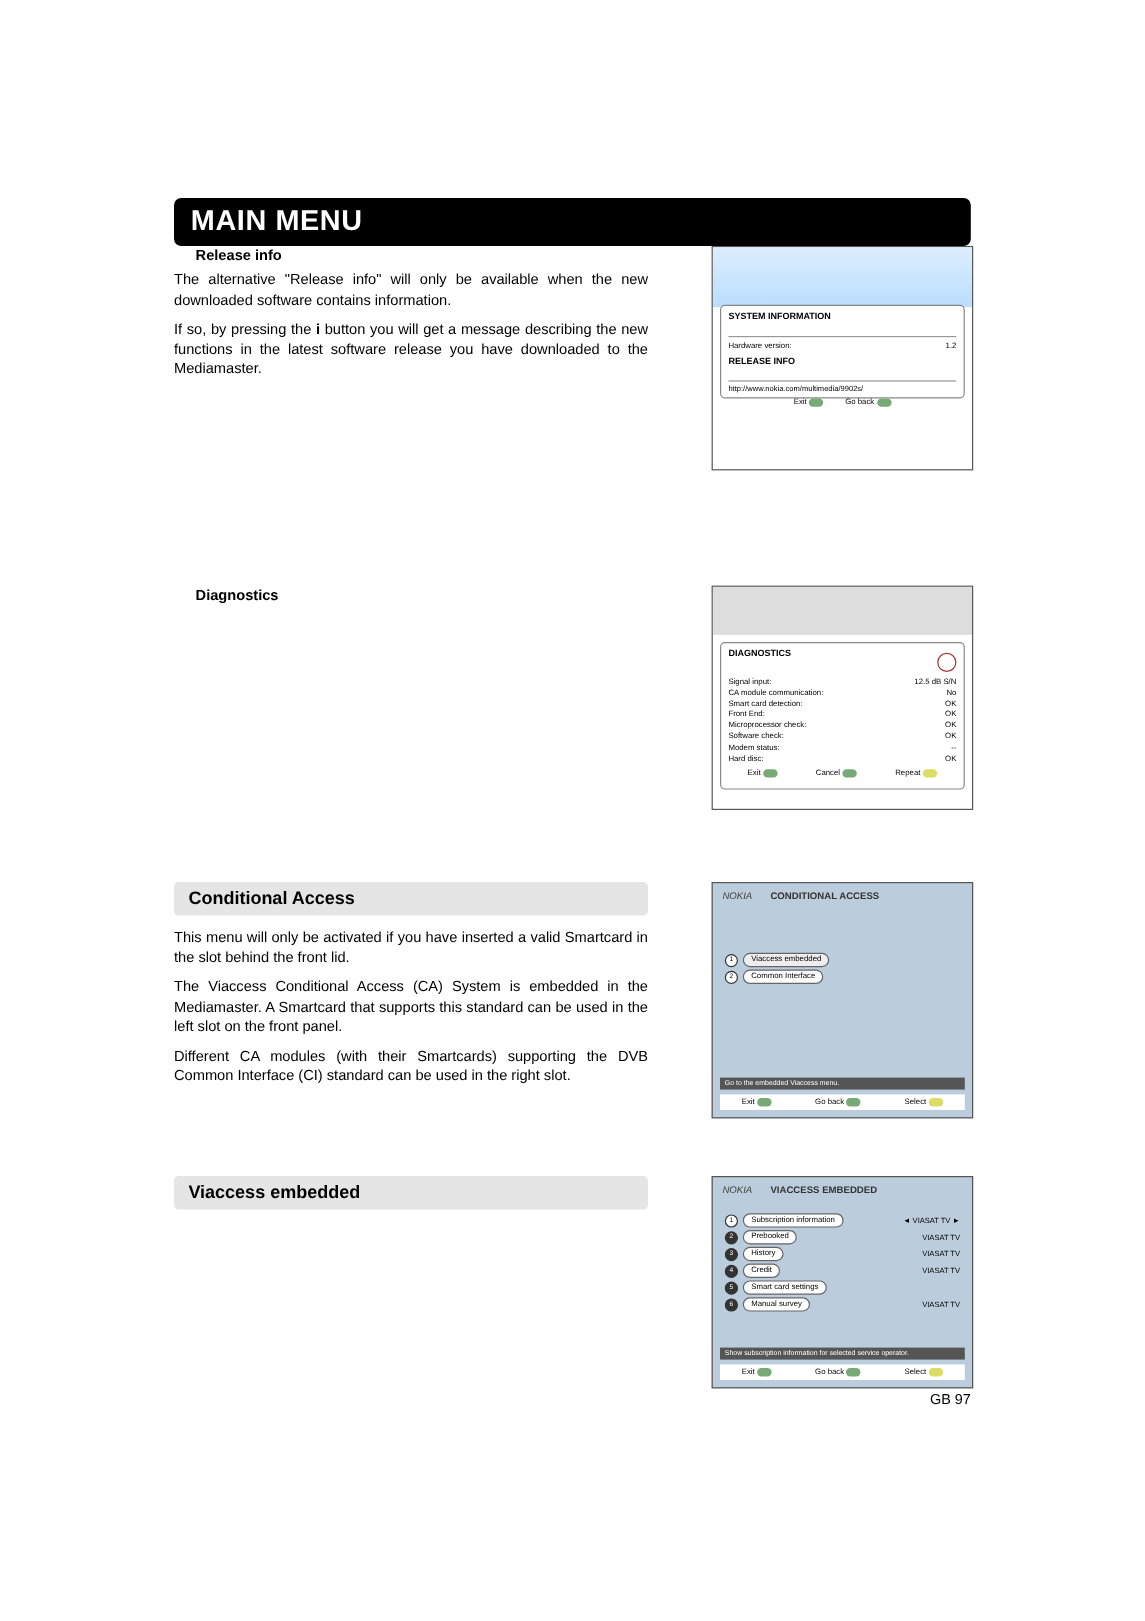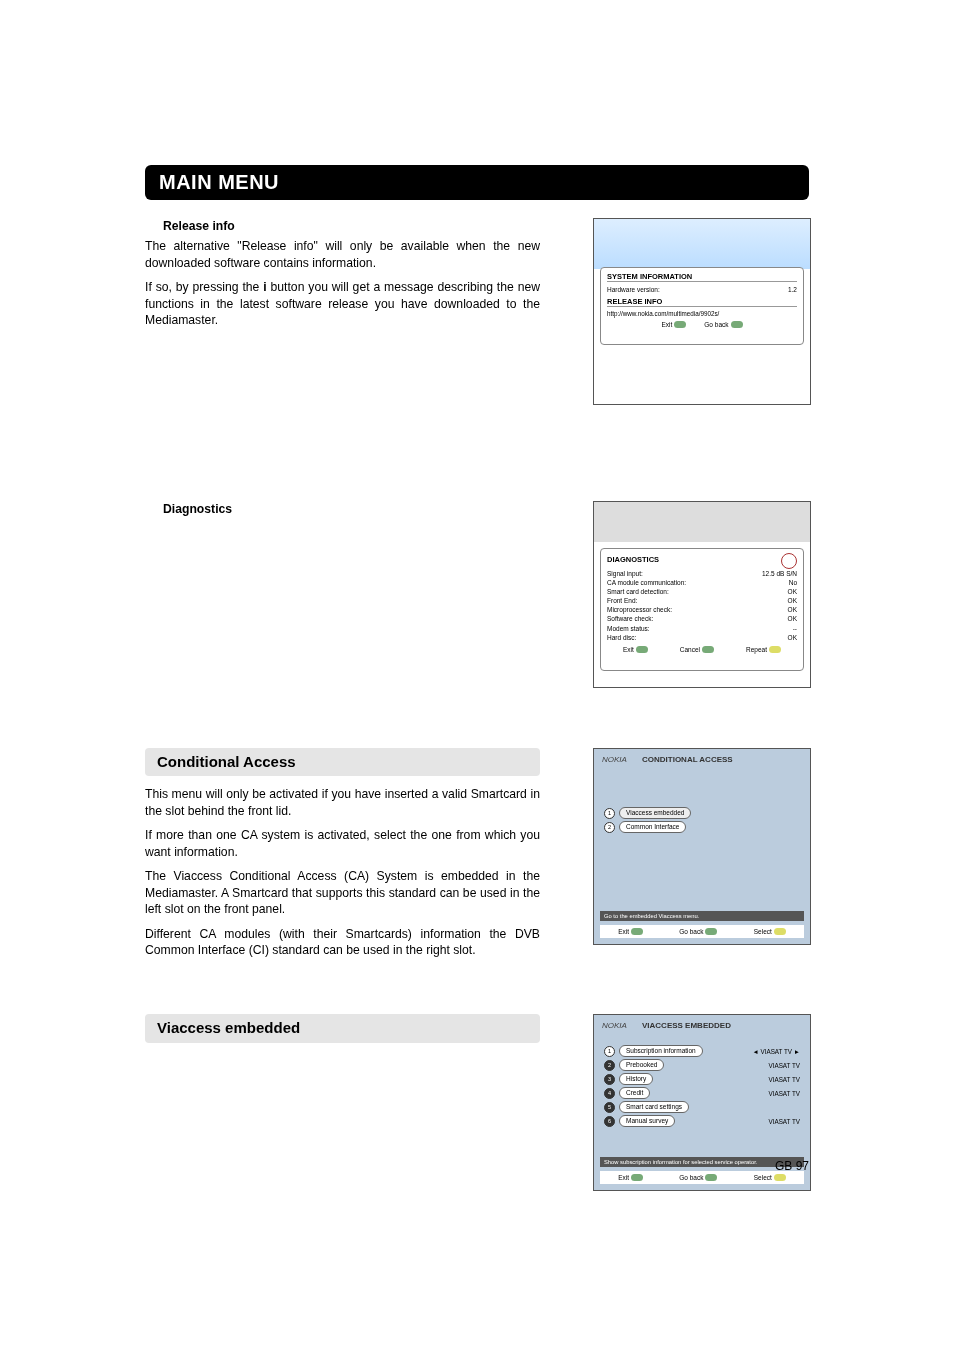--- a/index.html
+++ b/index.html
@@ -13,24 +13,23 @@
     width: 954px;
     height: 1351px;
     position: relative;
     box-sizing: border-box;
     padding: 165px 145px 0 145px;
   }
   .title-bar {
     background: #000;
     color: #fff;
     font-weight: bold;
-    font-size: 20px;
+    font-size: 24px;
     padding: 6px 14px;
     border-radius: 6px;
-    margin-bottom: 18px;
     letter-spacing: 0.5px;
   }
   .section {
     display: flex;
     justify-content: space-between;
     margin-bottom: 48px;
   }
   .text-col {
     width: 395px;
     font-size: 12.2px;
@@ -77,21 +76,21 @@
     border: 1px solid #888;
     border-radius: 4px;
     padding: 4px 6px 6px 6px;
     box-sizing: border-box;
     font-family: Arial, Helvetica, sans-serif;
   }
   .screen-header {
     font-weight: bold;
     font-size: 7.5px;
     border-bottom: 1px solid #999;
-    padding-bottom: 0;
+    padding-bottom: 12px;
     margin-bottom: 3px;
   }
   .kv { display: flex; justify-content: space-between; font-size: 6.5px; line-height: 1.4; }
   .btn-row {
     display: flex; justify-content: space-around;
     margin-top: 4px;
     font-size: 6.5px;
   }
   .btn-row span { display: inline-flex; align-items: center; gap: 2px; }
   .pill {
@@ -260,23 +259,22 @@
       </div>
     </div>
   </div>
 
   <div style="height:12px;"></div>
 
   <div class="section">
     <div class="text-col">
       <div class="sub-title-bar">Conditional Access</div>
       <p>This menu will only be activated if you have inserted a valid Smartcard in the slot behind the front lid.</p>
-      <p>If more than one CA system is activated, select the one from which you want information.</p>
       <p>The Viaccess Conditional Access (CA) System is embedded in the Mediamaster. A Smartcard that supports this standard can be used in the left slot on the front panel.</p>
-      <p>Different CA modules (with their Smartcards) information the DVB Common Interface (CI) standard can be used in the right slot.</p>
+      <p>Different CA modules (with their Smartcards) supporting the DVB Common Interface (CI) standard can be used in the right slot.</p>
     </div>
     <div class="img-col">
       <div class="screen-box sb3" style="background:#bcd;">
         <div class="nokia-label">NOKIA</div>
         <div class="menu-title">CONDITIONAL ACCESS</div>
         <div style="position:absolute; top:56px; left:10px;" id="ca-items">
             <div class="menu-item">
               <span class="num-circle">1</span>
               <span class="item-pill" style="background:#eee;">Viaccess embedded</span>
             </div>

